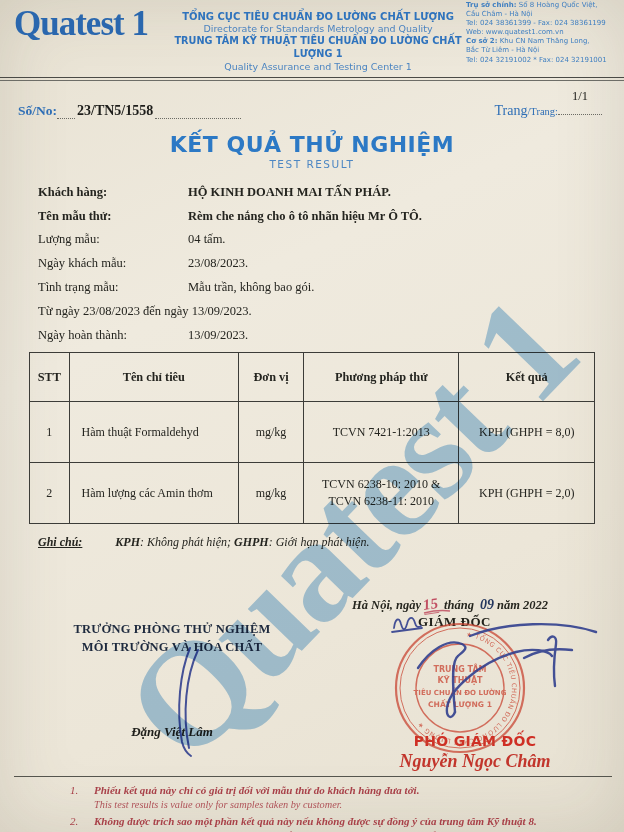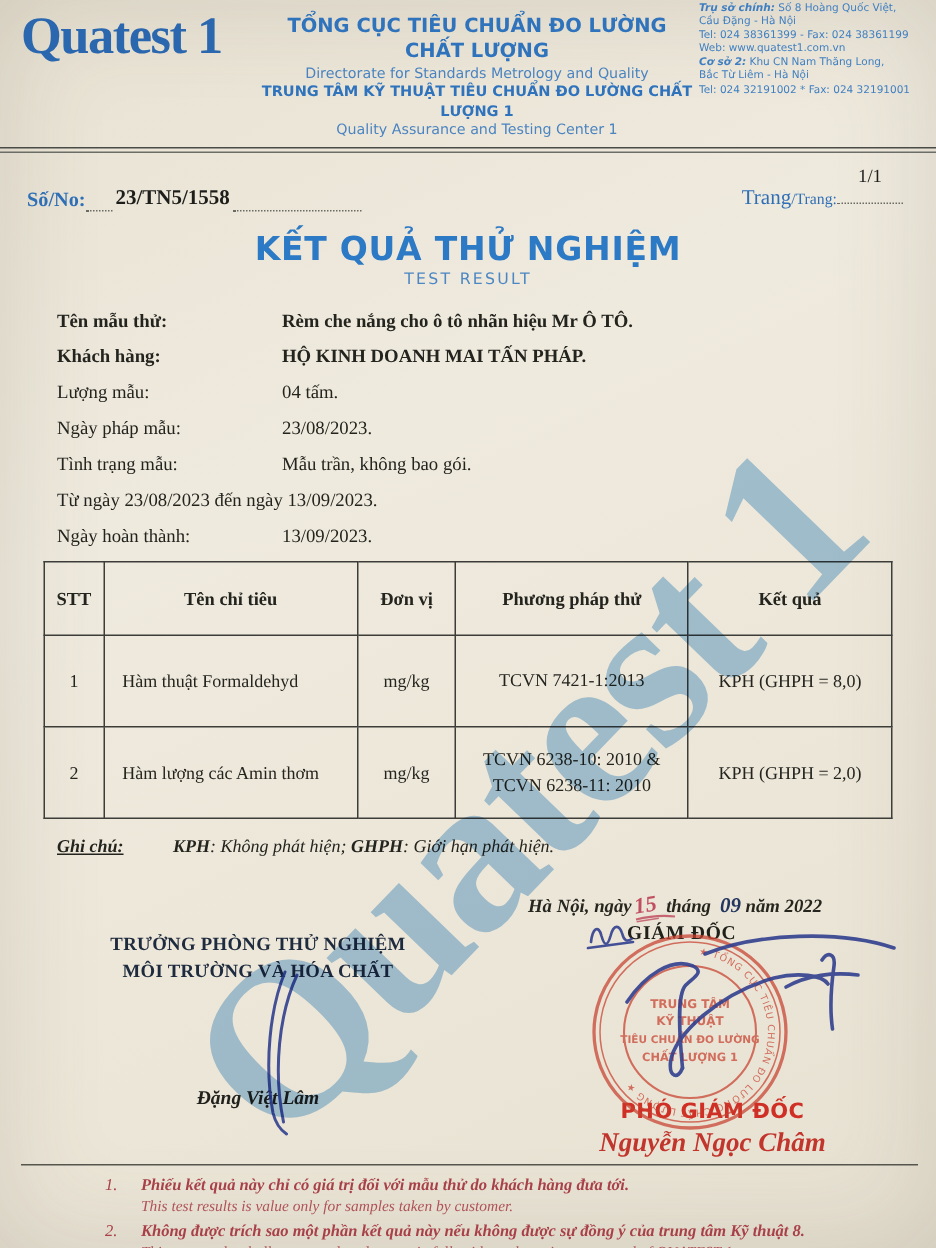--- a/index.html
+++ b/index.html
@@ -6,26 +6,26 @@
   .paper{
     position:relative;width:624px;height:832px;margin:0 auto;overflow:hidden;
     background:linear-gradient(155deg,#e8e2d3 0%,#efeade 35%,#ece6d8 70%,#e7e1d2 100%);
     box-shadow:inset 0 0 70px rgba(90,80,60,.16);
     font-family:"Liberation Serif","DejaVu Serif",serif;color:#24241f;
   }
   
   .hdr{display:flex;align-items:flex-start;padding:3px 6px 2px 14px;position:relative;z-index:1;}
   .logo{flex:0 0 156px;font-weight:bold;font-size:35px;color:#2a67ae;letter-spacing:-1px;line-height:1.15;padding-top:1px;}
   .org{flex:1;text-align:center;color:#2f73bd;font-family:"DejaVu Sans","Liberation Sans",sans-serif;padding-top:7px;line-height:1.3;}
-  .org .l1{font-size:13px;font-weight:bold;}
+  .org .l1{font-size:10px;font-weight:bold;}
   .org .l2{font-size:9.5px;opacity:.85;}
   .org .l3{font-size:9.7px;font-weight:bold;}
   .org .l4{font-size:9.5px;opacity:.85;}
   .addr{flex:0 0 150px;font-family:"DejaVu Sans","Liberation Sans",sans-serif;font-size:7px;color:#3f7fc1;line-height:1.3;margin-top:-2px;padding-right:2px;}
-  .addr b{font-weight:bold;font-style:italic;}
+  .addr b{font-weight:bold;}
   .rule-double{height:2px;border-top:1.5px solid #4a4a46;border-bottom:1px solid #6d6d67;margin:2px 0 0 0;position:relative;z-index:1;}
   
   .docmeta{display:flex;justify-content:space-between;align-items:flex-end;padding:9px 22px 0 18px;position:relative;z-index:1;}
   .so{font-size:13.5px;display:flex;align-items:flex-end;}
   .so .lbl{color:#2f6fb6;font-weight:bold;}
   .leader{display:inline-block;border-bottom:1.6px dotted #6b6b64;height:11px;}
   .so .val{color:#1d1d1a;font-weight:bold;margin:0 2px;font-size:14px;}
   .trang{text-align:right;font-size:12px;line-height:1.05;}
   .trang .val{display:block;color:#1d1d1a;padding-right:14px;font-size:12.5px;}
   .trang .lblvi{color:#2f6fb6;font-size:14px;}
@@ -82,21 +82,21 @@
   <div class="hdr">
     <div class="logo">Quatest 1</div>
     <div class="org">
       <div class="l1">TỔNG CỤC TIÊU CHUẨN ĐO LƯỜNG CHẤT LƯỢNG</div>
       <div class="l2">Directorate for Standards Metrology and Quality</div>
       <div class="l3">TRUNG TÂM KỸ THUẬT TIÊU CHUẨN ĐO LƯỜNG CHẤT LƯỢNG 1</div>
       <div class="l4">Quality Assurance and Testing Center 1</div>
     </div>
     <div class="addr">
       <div><b>Trụ sở chính:</b><span> Số 8 Hoàng Quốc Việt,</span></div>
-      <div>Cầu Đặng - Hà Nội</div>
+      <div>Cầu Châm - Hà Nội</div>
       <div>Tel: 024 38361399 - Fax: 024 38361199</div>
       <div>Web: www.quatest1.com.vn</div>
       <div><b>Cơ sở 2:</b><span> Khu CN Nam Thăng Long,</span></div>
       <div>Bắc Từ Liêm - Hà Nội</div>
       <div>Tel: 024 32191002 * Fax: 024 32191001</div>
     </div>
   </div>
   <div class="rule-double"></div>
 
   <div class="docmeta">
@@ -110,33 +110,33 @@
       <span class="val">1/1</span>
       <span class="lblvi">Trang</span><span class="lblen">/Trang:</span><span class="leader" style="width:44px"></span>
     </div>
   </div>
 
   <div class="title">KẾT QUẢ THỬ NGHIỆM</div>
   <div class="subtitle">TEST RESULT</div>
 
   <div class="fields">
     <div class="frow bold">
+      <div class="flabel">Khách hàng:</div>
+      <div class="fvalue">HỘ KINH DOANH MAI TẤN PHÁP.</div>
+    </div>
+    <div class="frow bold">
       <div class="flabel">Tên mẫu thử:</div>
       <div class="fvalue">Rèm che nắng cho ô tô nhãn hiệu Mr Ô TÔ.</div>
     </div>
-    <div class="frow bold">
-      <div class="flabel">Khách hàng:</div>
-      <div class="fvalue">HỘ KINH DOANH MAI TẤN PHÁP.</div>
-    </div>
     <div class="frow">
       <div class="flabel">Lượng mẫu:</div>
       <div class="fvalue">04 tấm.</div>
     </div>
     <div class="frow">
-      <div class="flabel">Ngày pháp mẫu:</div>
+      <div class="flabel">Ngày khách mẫu:</div>
       <div class="fvalue">23/08/2023.</div>
     </div>
     <div class="frow">
       <div class="flabel">Tình trạng mẫu:</div>
       <div class="fvalue">Mẫu trần, không bao gói.</div>
     </div>
     <div class="frow">
       <div class="fvalue">Từ ngày 23/08/2023 đến ngày 13/09/2023.</div>
     </div>
     <div class="frow">

